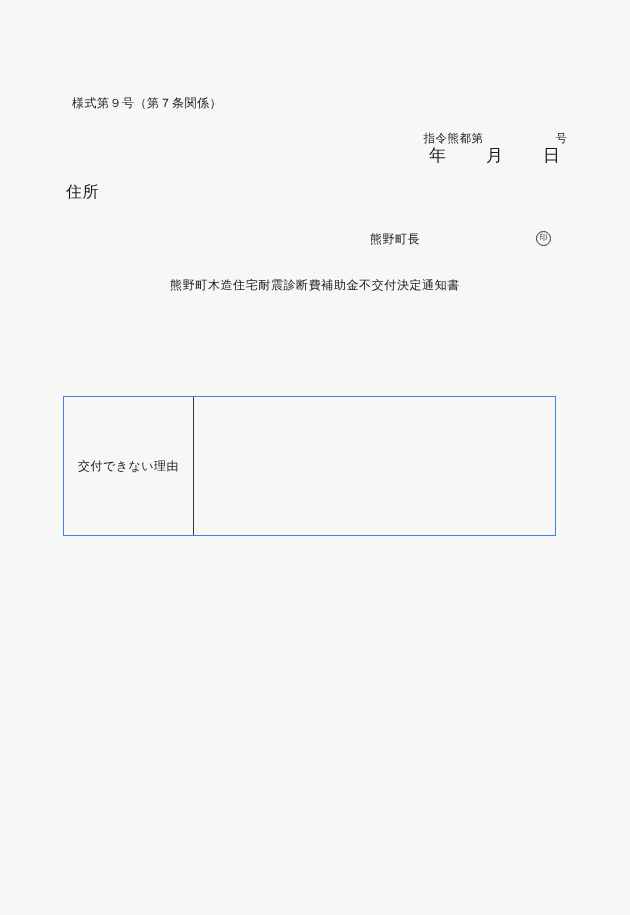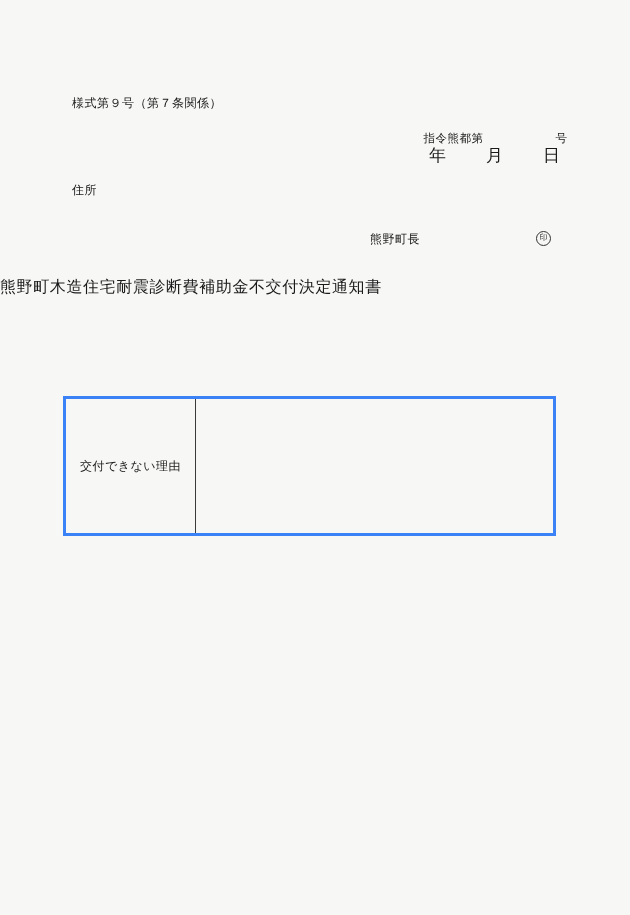--- a/index.html
+++ b/index.html
@@ -47,23 +47,23 @@
     top: 144px;
     width: 560px;
     text-align: right;
     font-size: 17px;
     white-space: nowrap;
   }
   .date-row .g1 { display: inline-block; width: 40px; }
   .date-row .g2 { display: inline-block; width: 40px; }
   .addr {
     position: absolute;
-    left: 72px;
+    left: 66px;
     top: 182px;
-    font-size: 12px;
+    font-size: 16px;
     letter-spacing: 0.5px;
   }
   .name-line {
     position: absolute;
     left: 72px;
     top: 200px;
     font-size: 12px;
     letter-spacing: 0.5px;
     white-space: nowrap;
   }
@@ -88,21 +88,22 @@
     line-height: 12px;
     text-align: center;
     color: #333;
     font-size: 8px;
   }
   .doc-title {
     position: absolute;
     left: 0;
     top: 277px;
     width: 630px;
-    font-size: 16px;
+    text-align: center;
+    font-size: 12px;
     letter-spacing: 0.6px;
   }
   .body-text {
     position: absolute;
     left: 72px;
     top: 306px;
     width: 486px;
     font-size: 12px;
     line-height: 19px;
     letter-spacing: 0.2px;
@@ -110,21 +111,21 @@
   }
   .body-text .indent { display: inline-block; width: 36px; }
   .body-text .g1 { display: inline-block; width: 38px; }
   .body-text .g2 { display: inline-block; width: 38px; }
   .table {
     position: absolute;
     left: 63px;
     top: 396px;
     width: 493px;
     height: 140px;
-    border: 3px solid #3b82f6;
+    border: 1px solid #3b82f6;
     box-sizing: border-box;
     display: flex;
   }
   .table .cell-label {
     width: 130px;
     border-right: 1px solid #3a3a3a;
     box-sizing: border-box;
     display: flex;
     align-items: center;
     justify-content: center;

